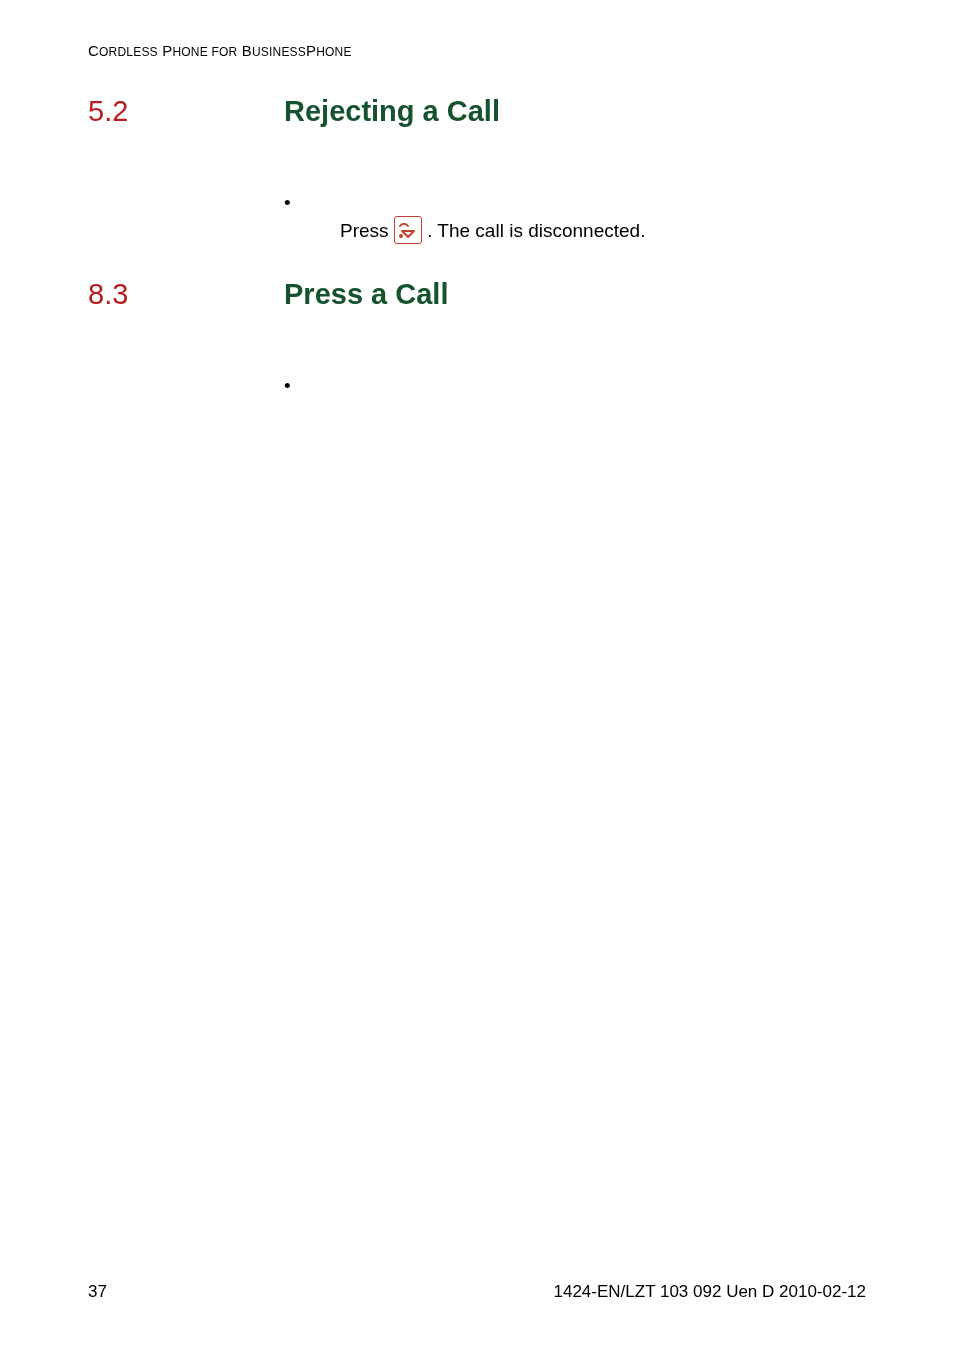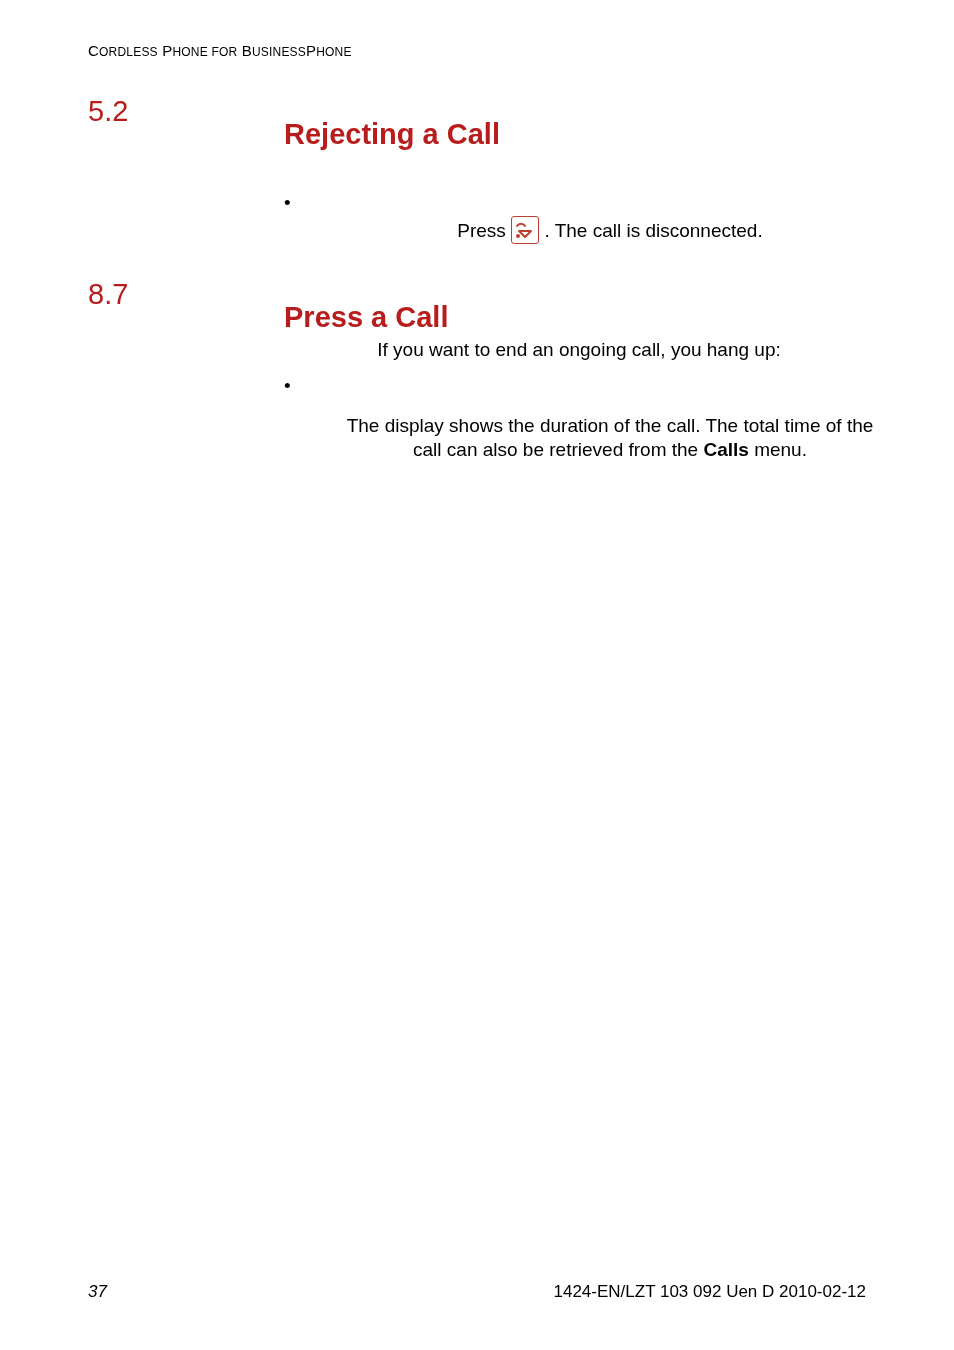--- a/index.html
+++ b/index.html
@@ -10,21 +10,20 @@
     height: 1350px;
     background: #fff;
     font-family: Arial, Helvetica, sans-serif;
     color: #000;
     position: relative;
   }
   .page {
     position: relative;
     width: 954px;
     height: 1350px;
-    text-align: center;
   }
   .running-header {
     position: absolute;
     top: 42px;
     left: 88px;
     font-size: 15px;
     letter-spacing: 0.2px;
     font-variant: small-caps;
   }
   .section-row {
@@ -37,24 +36,23 @@
     left: 0;
     top: 0;
     color: #b91c1c;
     font-weight: 400;
     font-size: 29px;
   }
   .sec-title {
     position: absolute;
     left: 196px;
     top: 0;
-    color: #b91c1c;
+    color: #14532d;
     font-weight: 700;
     font-size: 29px;
-    margin-top: 23px;
   }
   .body-para {
     position: absolute;
     left: 284px;
     width: 590px;
     font-size: 19px;
     line-height: 1.28;
   }
   .bullet-dot {
     position: absolute;
@@ -90,21 +88,20 @@
   .icon-box svg {
     position: absolute;
     top: 1px;
     left: 1px;
   }
   .page-num {
     position: absolute;
     left: 88px;
     bottom: 48px;
     font-size: 17px;
-    font-style: italic;
   }
   .doc-id {
     position: absolute;
     right: 88px;
     bottom: 48px;
     font-size: 17px;
     margin-left: 25px;
   }
   b.calls { font-weight: 700; }
 </style>
@@ -130,28 +127,24 @@
       <svg width="24" height="24" viewBox="0 0 24 24">
         <path d="M4 8 C6 5 10 5 12 8" stroke="#c04030" stroke-width="2" fill="none" stroke-linecap="round"></path>
         <path d="M6 13 L18 13 M6 13 L12 19 M18 13 L12 19" stroke="#c04030" stroke-width="2" fill="none" stroke-linejoin="round" stroke-linecap="round"></path>
         <circle cx="5" cy="18" r="2" fill="#c04030"></circle>
       </svg>
     </span>
     <span>. The call is disconnected.</span>
   </div>
 
   <div class="section-row" style="top:278px;">
-    <div class="sec-num">8.7</div>
+    <div class="sec-num">8.3</div>
     <div class="sec-title">Press a Call</div>
   </div>
 
-  <div class="body-para" style="top:338px;">If you want to end an ongoing call, you hang up:</div>
 
   <div class="bullet-dot" style="top:375px;">•</div>
 
-  <div class="bullet-body" style="top:414px;">
-    The display shows the duration of the call. The total time of the call can also be retrieved from the <b class="calls">Calls</b> menu.
-  </div>
 
   <div class="page-num">37</div>
   <div class="doc-id">1424-EN/LZT 103 092 Uen D 2010-02-12</div>
 
 </div>
 
 </body></html>

